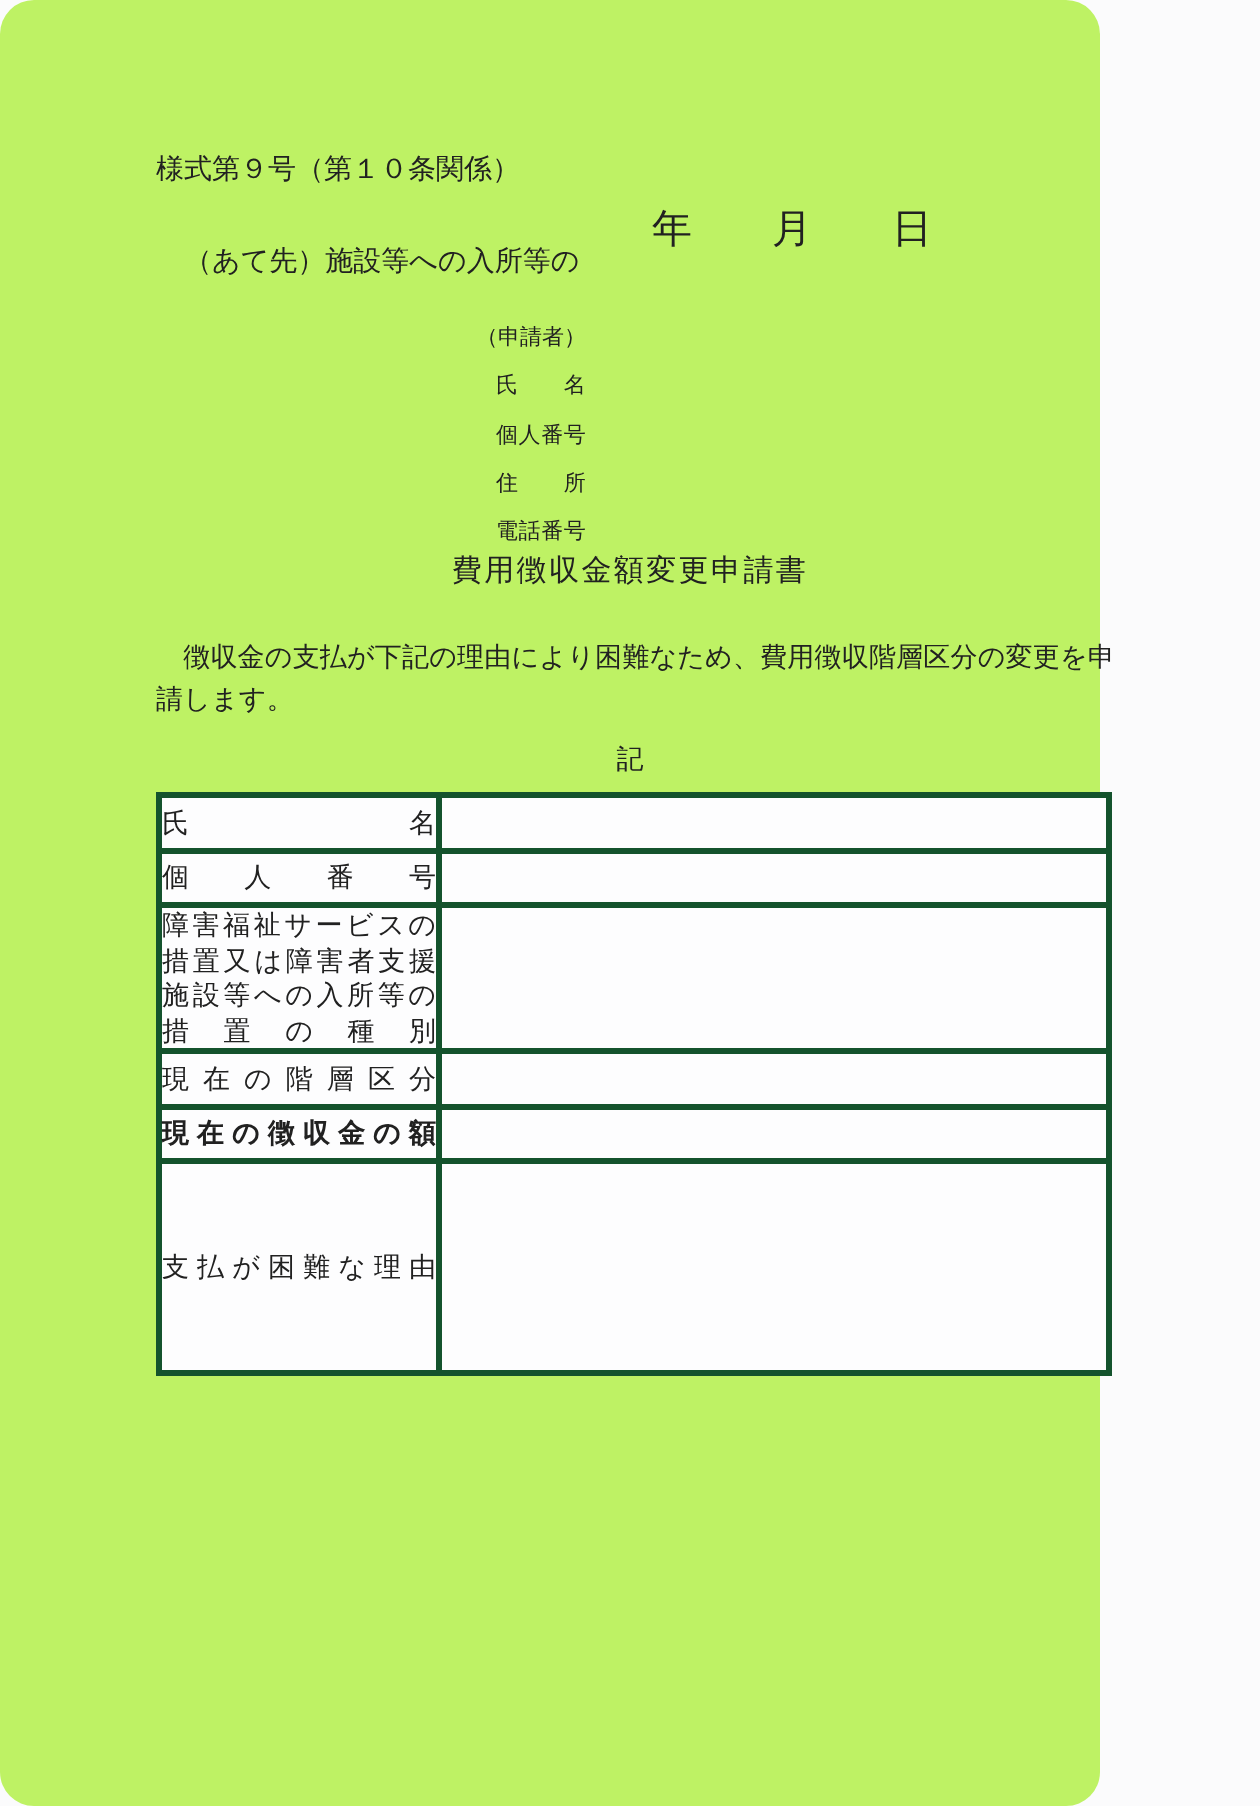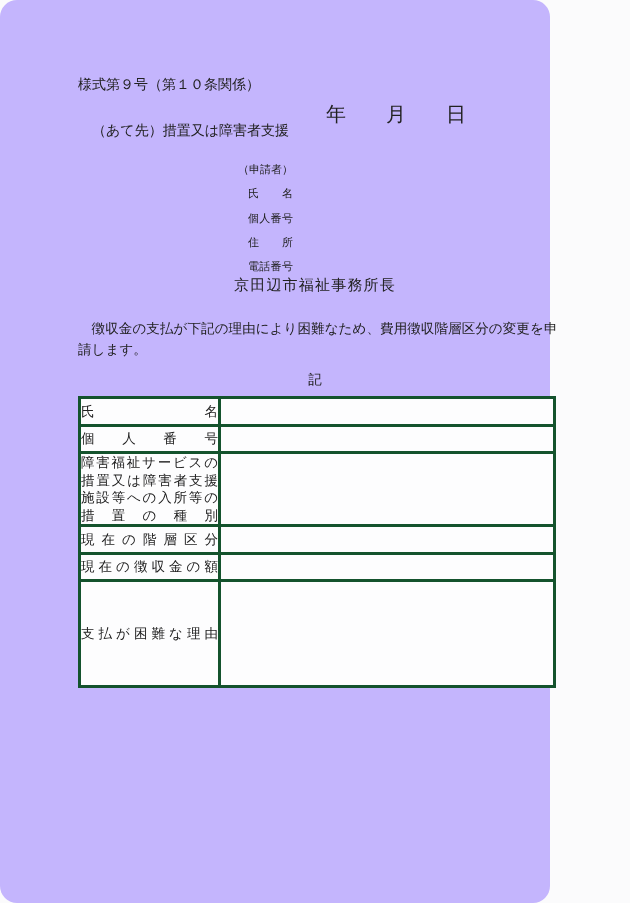--- a/index.html
+++ b/index.html
@@ -7,21 +7,21 @@
   body {
     width: 630px; height: 903px;
     background: #fbfbfc;
     font-family: "Liberation Serif", "DejaVu Serif", serif;
     color: #212121;
     overflow: hidden;
   }
   .page {
     position: relative;
     width: 550px; height: 903px;
-    background: #c4b5fd;
+    background: #bef264;
     border-radius: 17px;
   }
   .abs { position: absolute; white-space: pre; }
   .form-number { left: 78px; top: 76px; font-size: 14px; }
   .date-line   { right: 84px; top: 101px; font-size: 20px; }
   .addressee   { left: 92px; top: 122px; font-size: 14px; }
 
   .applicant { position: absolute; left: 238px; top: 157px; font-size: 11px; }
   .applicant .a-line { line-height: 24.3px; white-space: pre; }
   .applicant .a-field { margin-left: 10px; letter-spacing: 0.3px; }
@@ -52,41 +52,41 @@
     font-size: 13.5px;
   }
   td.label-cell { width: 140px; padding: 2px 8px; }
   td.value-cell { width: 335px; }
   .jl { text-align: justify; text-align-last: justify; line-height: 17.5px; }
   .jl-single { text-align: justify; text-align-last: justify; line-height: 16px; }
   tr.r1 td { height: 28px; }
   tr.r2 td { height: 27px; }
   tr.r3 td { height: 69px; }
   tr.r4 td { height: 28px; }
-  tr.r5 td { height: 27px; }
+  tr.r5 td { height: 27px; font-weight: bold; }
   tr.r6 td { height: 106px; }
 </style>
 </head>
 <body>
 
 <div class="page">
 
   <div class="abs form-number">様式第９号（第１０条関係）</div>
   <div class="abs date-line">年　　月　　日</div>
-  <div class="abs addressee">（あて先）措置又は障害者支援</div>
+  <div class="abs addressee">（あて先）施設等への入所等の</div>
 
   <div class="applicant">
     <div class="a-line">（申請者）</div>
     <div class="a-line a-field">氏　　名</div>
     <div class="a-line a-field">個人番号</div>
     <div class="a-line a-field">住　　所</div>
     <div class="a-line a-field">電話番号</div>
   </div>
 
-  <div class="form-title">京田辺市福祉事務所長</div>
+  <div class="form-title">費用徴収金額変更申請書</div>
 
   <div class="body-par">
     <div class="b-line">　徴収金の支払が下記の理由により困難なため、費用徴収階層区分の変更を申</div>
     <div class="b-line">請します。</div>
   </div>
 
   <div class="record-mark">記</div>
 
   <table class="form-table">
     <tbody>

